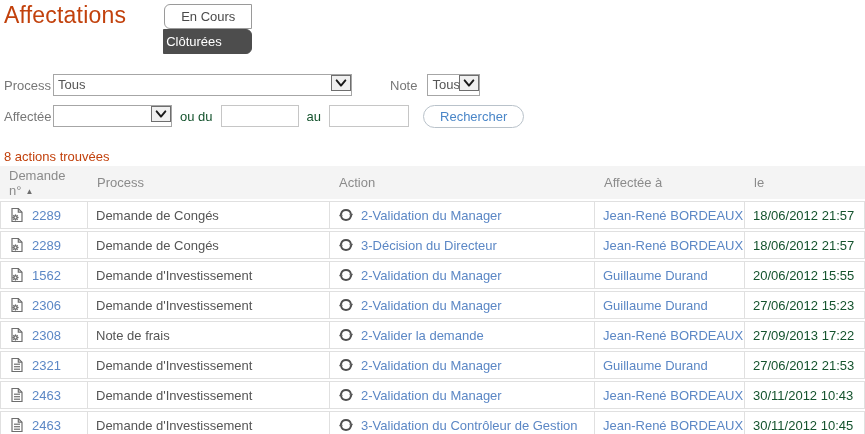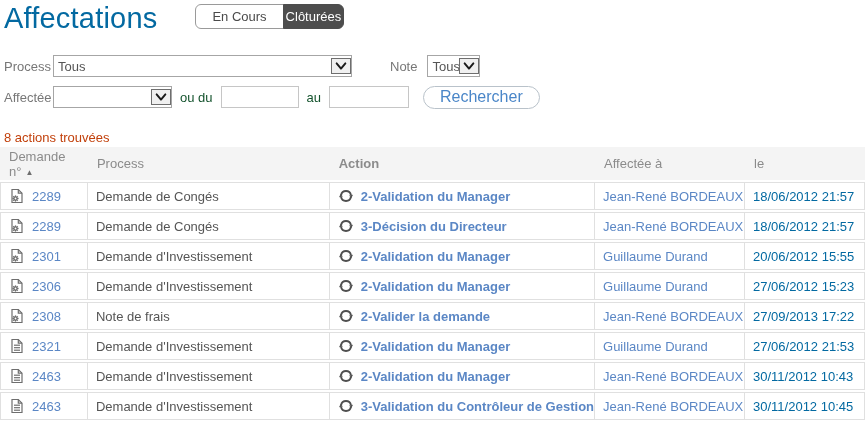--- a/index.html
+++ b/index.html
@@ -2,64 +2,64 @@
 <html><head>
 <meta charset="utf-8">
 <style>
   * { margin:0; padding:0; box-sizing:border-box; }
   html,body { width:865px; height:434px; background:#fff;
     font-family:"Liberation Sans", sans-serif; color:#555; font-size:13px; }
   .page { position:relative; width:865px; height:434px; overflow:hidden; }
 
   
   .hdr { display:flex; align-items:flex-start; padding:2px 0 0 4px; }
-  .title { font-size:29px; color:#0369a1; letter-spacing:.2px; }
-  .tabs { display:flex; margin-left:38px; margin-top:2px; }
+  .title { font-size:23px; color:#c2410c; letter-spacing:.2px; }
+  .tabs { display:flex; margin-left:38px; margin-top:2px;flex-direction:column; }
   .tab { height:25px; line-height:23px; padding:0 16px; font-size:13px; cursor:pointer; }
   .tab.inactive { background:#fff; border:1px solid #9a9a9a; color:#4a4a4a;
     border-radius:6px 0 0 6px; }
   .tab.active { background:#4d4d4d; color:#fff; border:1px solid #4d4d4d;
     border-radius:0 6px 6px 0; margin-left:-1px; padding:0 2px; }
 
   
   .filters { margin-top:20px; }
   .frow { display:flex; align-items:center; height:22px; margin:0 0 9px 0; padding-left:4px; }
   .flabel { color:#777; width:49px; flex:none; }
-  .sel { display:flex; align-items:center; border:1px solid #a6a6a6; background:#fff;
+  .sel { display:flex; align-items:flex-start; border:1px solid #a6a6a6; background:#fff;
     height:22px; cursor:pointer; }
   .sel .val { flex:1; padding:2px 4px; color:#555; overflow:hidden; white-space:nowrap; }
   .sel .btn { width:20px; flex:none; background:#f0f0f0; border:1px solid #6e6e6e;
     display:flex; align-items:center; justify-content:center; }
   .sel-process { width:299px; }
   .sel-mode { width:53px; }
   .sel-affectee { width:119px; }
   .mode-label { margin-left:38px; margin-right:10px; color:#777; }
   .midlbl { color:#14532d; margin:0 8px 0 8px; }
   .txt { height:22px; border:1px solid #c6c6c6; background:#fff; width:78px; padding:0 4px;
     font-family:inherit; font-size:13px; color:#555; }
   .search-btn { margin-left:14px; height:23px; padding:0 16px; background:#fff;
-    border:1px solid #b9c2ca; border-radius:12px; color:#4a86c8; font-size:16px;
+    border:1px solid #b9c2ca; border-radius:12px; color:#4a86c8; font-size:13px;
     font-family:inherit; cursor:pointer; }
 
   .count { margin:22px 0 0 4px; color:#c2410c; }
 
   
   table { width:865px; border-collapse:separate; border-spacing:0 2px; margin-top:0; }
   th { background:#f4f4f4; color:#8b8b8b; font-weight:normal; text-align:left;
     height:33px; padding:0 0 0 9px; font-size:13px; }
   .sort-arrow { font-size:8px; color:#6e6e6e; margin-left:4px; vertical-align:1px; }
   td { height:28px; border:1px solid #e0e0e0; border-left:none; padding:0 0 0 8px;
     background:#fff; white-space:nowrap; overflow:hidden; }
   td:first-child { border-left:1px solid #e0e0e0;padding-left:8px; }
-  .c1 { width:88px; } .c2 { width:242px; } .c3 { width:265px;font-weight:bold; }
+  .c1 { width:88px; } .c2 { width:242px; } .c3 { width:265px; }
   .c4 { width:150px; } .c5 { width:120px; }
   a.lnk { color:#5b87c5; text-decoration:none; cursor:pointer; }
   .cellflex { display:flex; align-items:center; gap:7px; }
   .icn { display:inline-flex; width:16px; height:16px; flex:none; }
-  .datetxt { color:#0369a1; }
+  .datetxt { color:#14532d; }
   .proctxt { color:#555; }
 </style>
 </head>
 <body>
 
 <div class="page">
 
   <div class="hdr">
     <div class="title">Affectations</div>
     <div class="tabs">
@@ -211,21 +211,21 @@
               <line x1="3.4" y1="10.5" x2="9.6" y2="10.5"></line>
               <line x1="6.5" y1="7.4" x2="6.5" y2="13.6"></line>
               <line x1="4.3" y1="8.3" x2="8.7" y2="12.7"></line>
               <line x1="8.7" y1="8.3" x2="4.3" y2="12.7"></line>
             </g>
             <circle cx="6.5" cy="10.5" r="2.1" fill="#6e6e6e"></circle>
             <circle cx="6.5" cy="10.5" r="0.9" fill="#fff"></circle>
           </svg>
         </span>
 
-        <a class="lnk">2301</a>
+        <a class="lnk">1562</a>
       </span>
     </td>
     <td class="c2"><span class="proctxt">Demande d'Investissement</span></td>
     <td class="c3">
       <span class="cellflex">
         <span class="icn">
           <svg width="16" height="16" viewBox="0 0 16 16">
             <path d="M3.08 7.13 A5 5 0 0 1 12.92 7.13" fill="none" stroke="#4f4f4f" stroke-width="1.9"></path>
             <polygon points="15.0,6.8 11.1,7.5 13.3,10.1" fill="#4f4f4f"></polygon>
             <path d="M12.92 8.87 A5 5 0 0 1 3.08 8.87" fill="none" stroke="#4f4f4f" stroke-width="1.9"></path>

